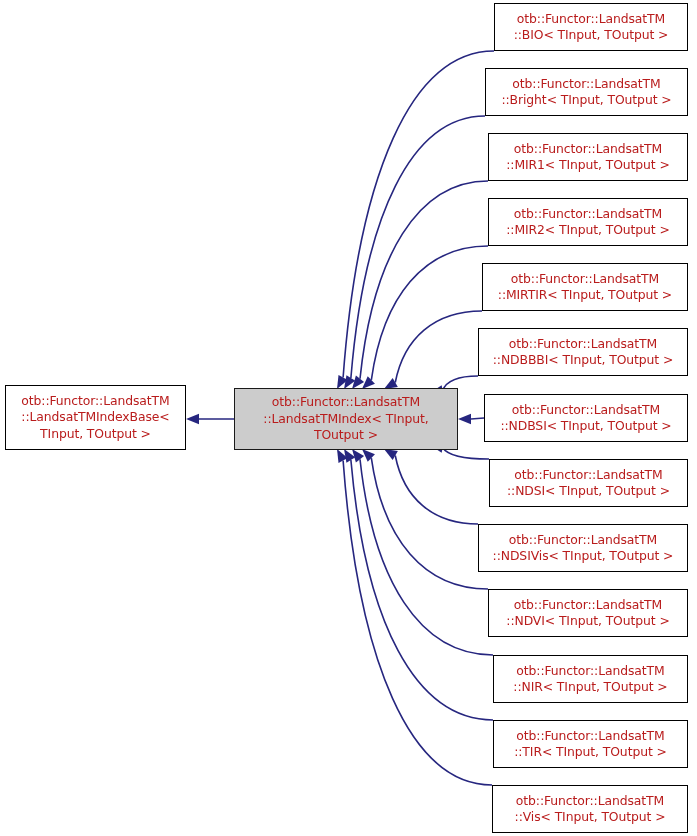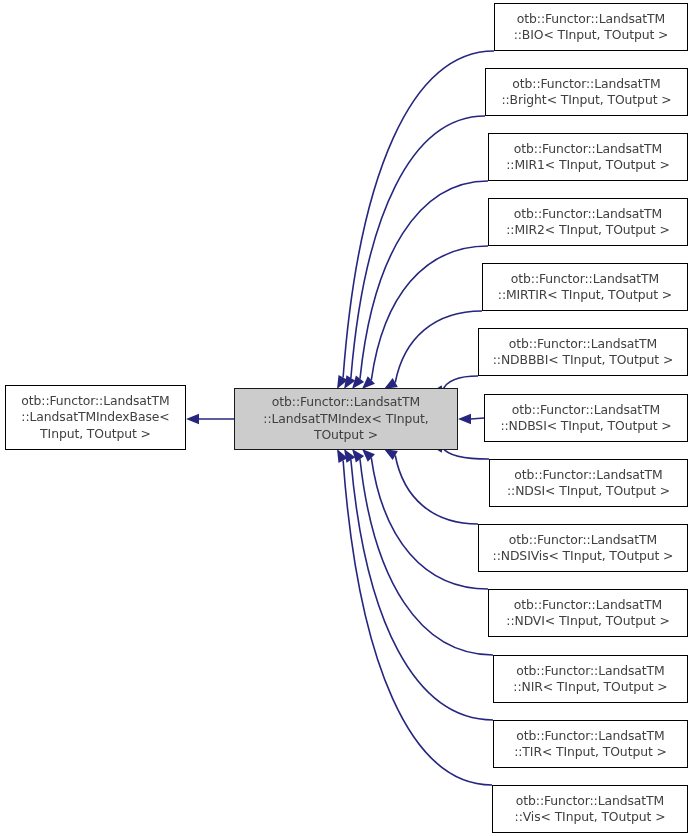--- a/index.html
+++ b/index.html
@@ -15,21 +15,21 @@
     position:absolute;
     box-sizing:border-box;
     border:1px solid #000000;
     background:#ffffff;
     display:flex;
     align-items:center;
     justify-content:center;
     text-align:center;
     font-size:12.4px;
     line-height:16.5px;
-    color:#404040;
+    color:#b91c1c;
     letter-spacing:-0.1px;
     white-space:pre-line;
     z-index:3;
   }
   .node.current{
     background:#cccccc;
     border:1px solid #1a1a1a;
   }
   .node .label{display:block;padding:0 5px;}
 </style>

